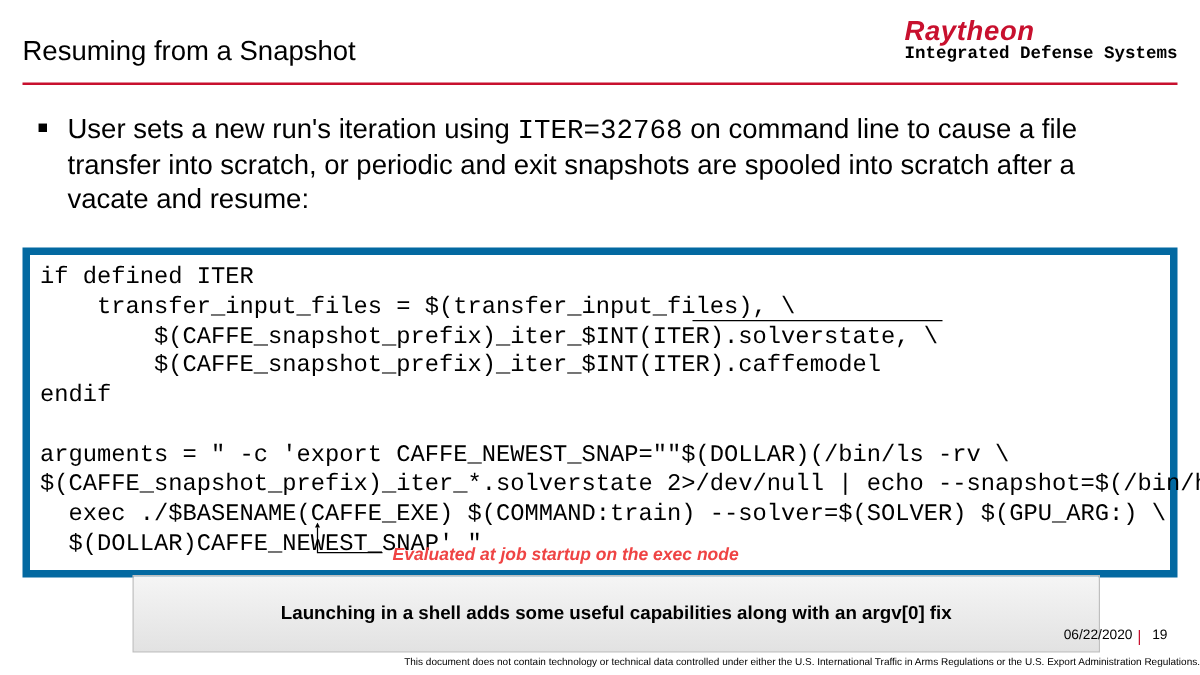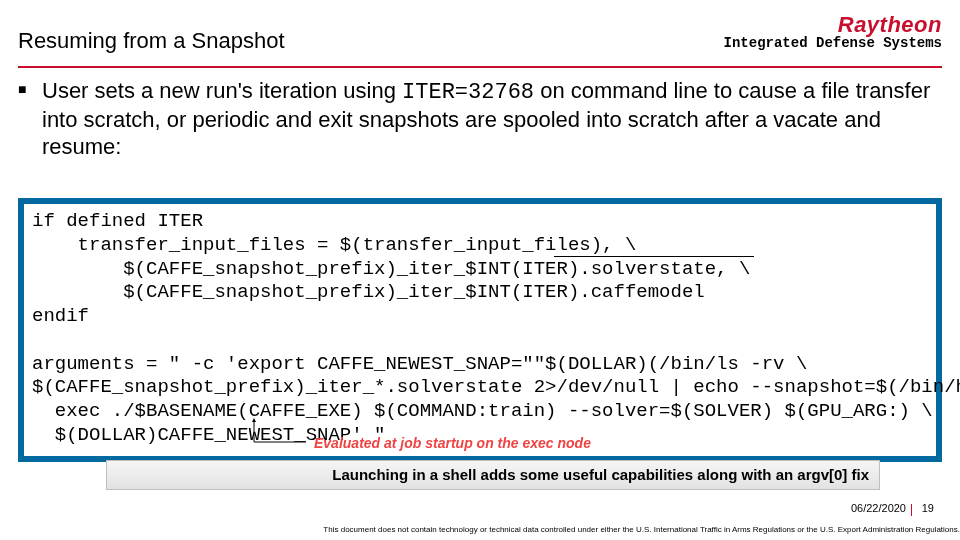--- a/index.html
+++ b/index.html
@@ -1,34 +1,34 @@
 <!DOCTYPE html>
 <html><head>
 <meta charset="utf-8">
 <style>
 html,body{margin:0;padding:0;width:960px;height:540px;background:#fff;font-family:Arial,Helvetica,sans-serif;color:#000;overflow:hidden}
 .slide{position:relative;width:960px;height:540px}
 .header{position:absolute;top:28px;left:18px;right:18px;height:38px}
 .title{font-size:22px;font-weight:400;color:#000}
-.brand{position:absolute;right:18px;top:12px;text-align:right}
+.brand{position:absolute;right:18px;top:12px;text-align:left}
 .brand-name{font-family:"Arial Black",Arial;font-weight:900;font-style:italic;font-size:22px;color:#c8102e;letter-spacing:.5px}
 .brand-sub{font-family:Liberation Mono, monospace;font-weight:900;font-size:14px;color:#000;margin-top:-3px}
 .rule{position:absolute;left:18px;right:18px;top:66px;height:0;border-top:2px solid #c8102e}
 .body{position:absolute;left:18px;right:18px;top:78px}
-ul.bul{list-style:none;margin:0;padding:0}
+ul.bul{list-style:none;margin:12px;padding:0}
 ul.bul>li{position:relative;padding-left:24px;font-size:22px;line-height:1.22}
 ul.bul>li:before{content:"\25A0";position:absolute;left:0;top:3px;font-size:14px;color:#000}
 .mono{font-family:"Courier New",monospace}
 .codebox{position:absolute;left:18px;right:18px;top:198px;border:6px solid #0369a1;padding:6px 8px 8px;font-family:"Courier New",monospace;font-size:19px;line-height:1.25;white-space:pre}
 .note{position:absolute;right:30px;top:222px;width:170px;font:bold italic 13px/1.25 Arial;color:#000}
 .note-line{position:absolute;top:256px;right:206px;width:200px;height:0;border-top:1px solid #000}
 .eval-note{position:absolute;left:314px;top:436px;font:bold italic 14px/1 Arial;color:#ef4444}
 .eval-arrow{position:absolute;left:250px;top:418px;width:60px;height:28px}
 .eval-arrow svg{width:60px;height:28px}
-.banner{position:absolute;left:106px;top:460px;width:752px;padding:4px 10px;background:linear-gradient(#f5f5f5,#e2e2e2);border:1px solid #bfbfbf;font:bold 15px/1.3 Arial;color:#000;text-align:right}
+.banner{position:absolute;left:106px;top:460px;width:752px;padding:20px 10px;background:linear-gradient(#f5f5f5,#e2e2e2);border:1px solid #bfbfbf;font:bold 15px/1.3 Arial;color:#000;text-align:center}
 .footer-date{position:absolute;right:54px;bottom:26px;font:11px Arial;color:#000}
 .footer-page{position:absolute;right:26px;bottom:26px;font:11px Arial;color:#000}
 .footer-sep{position:absolute;right:48px;bottom:24px;height:12px;border-left:1px solid #c8102e}
 .disclaimer{position:absolute;left:0;right:0;bottom:6px;text-align:right;font:8px Arial;color:#000}
 </style>
 </head>
 <body>
 <div class="slide">
 
 <div class="brand">

